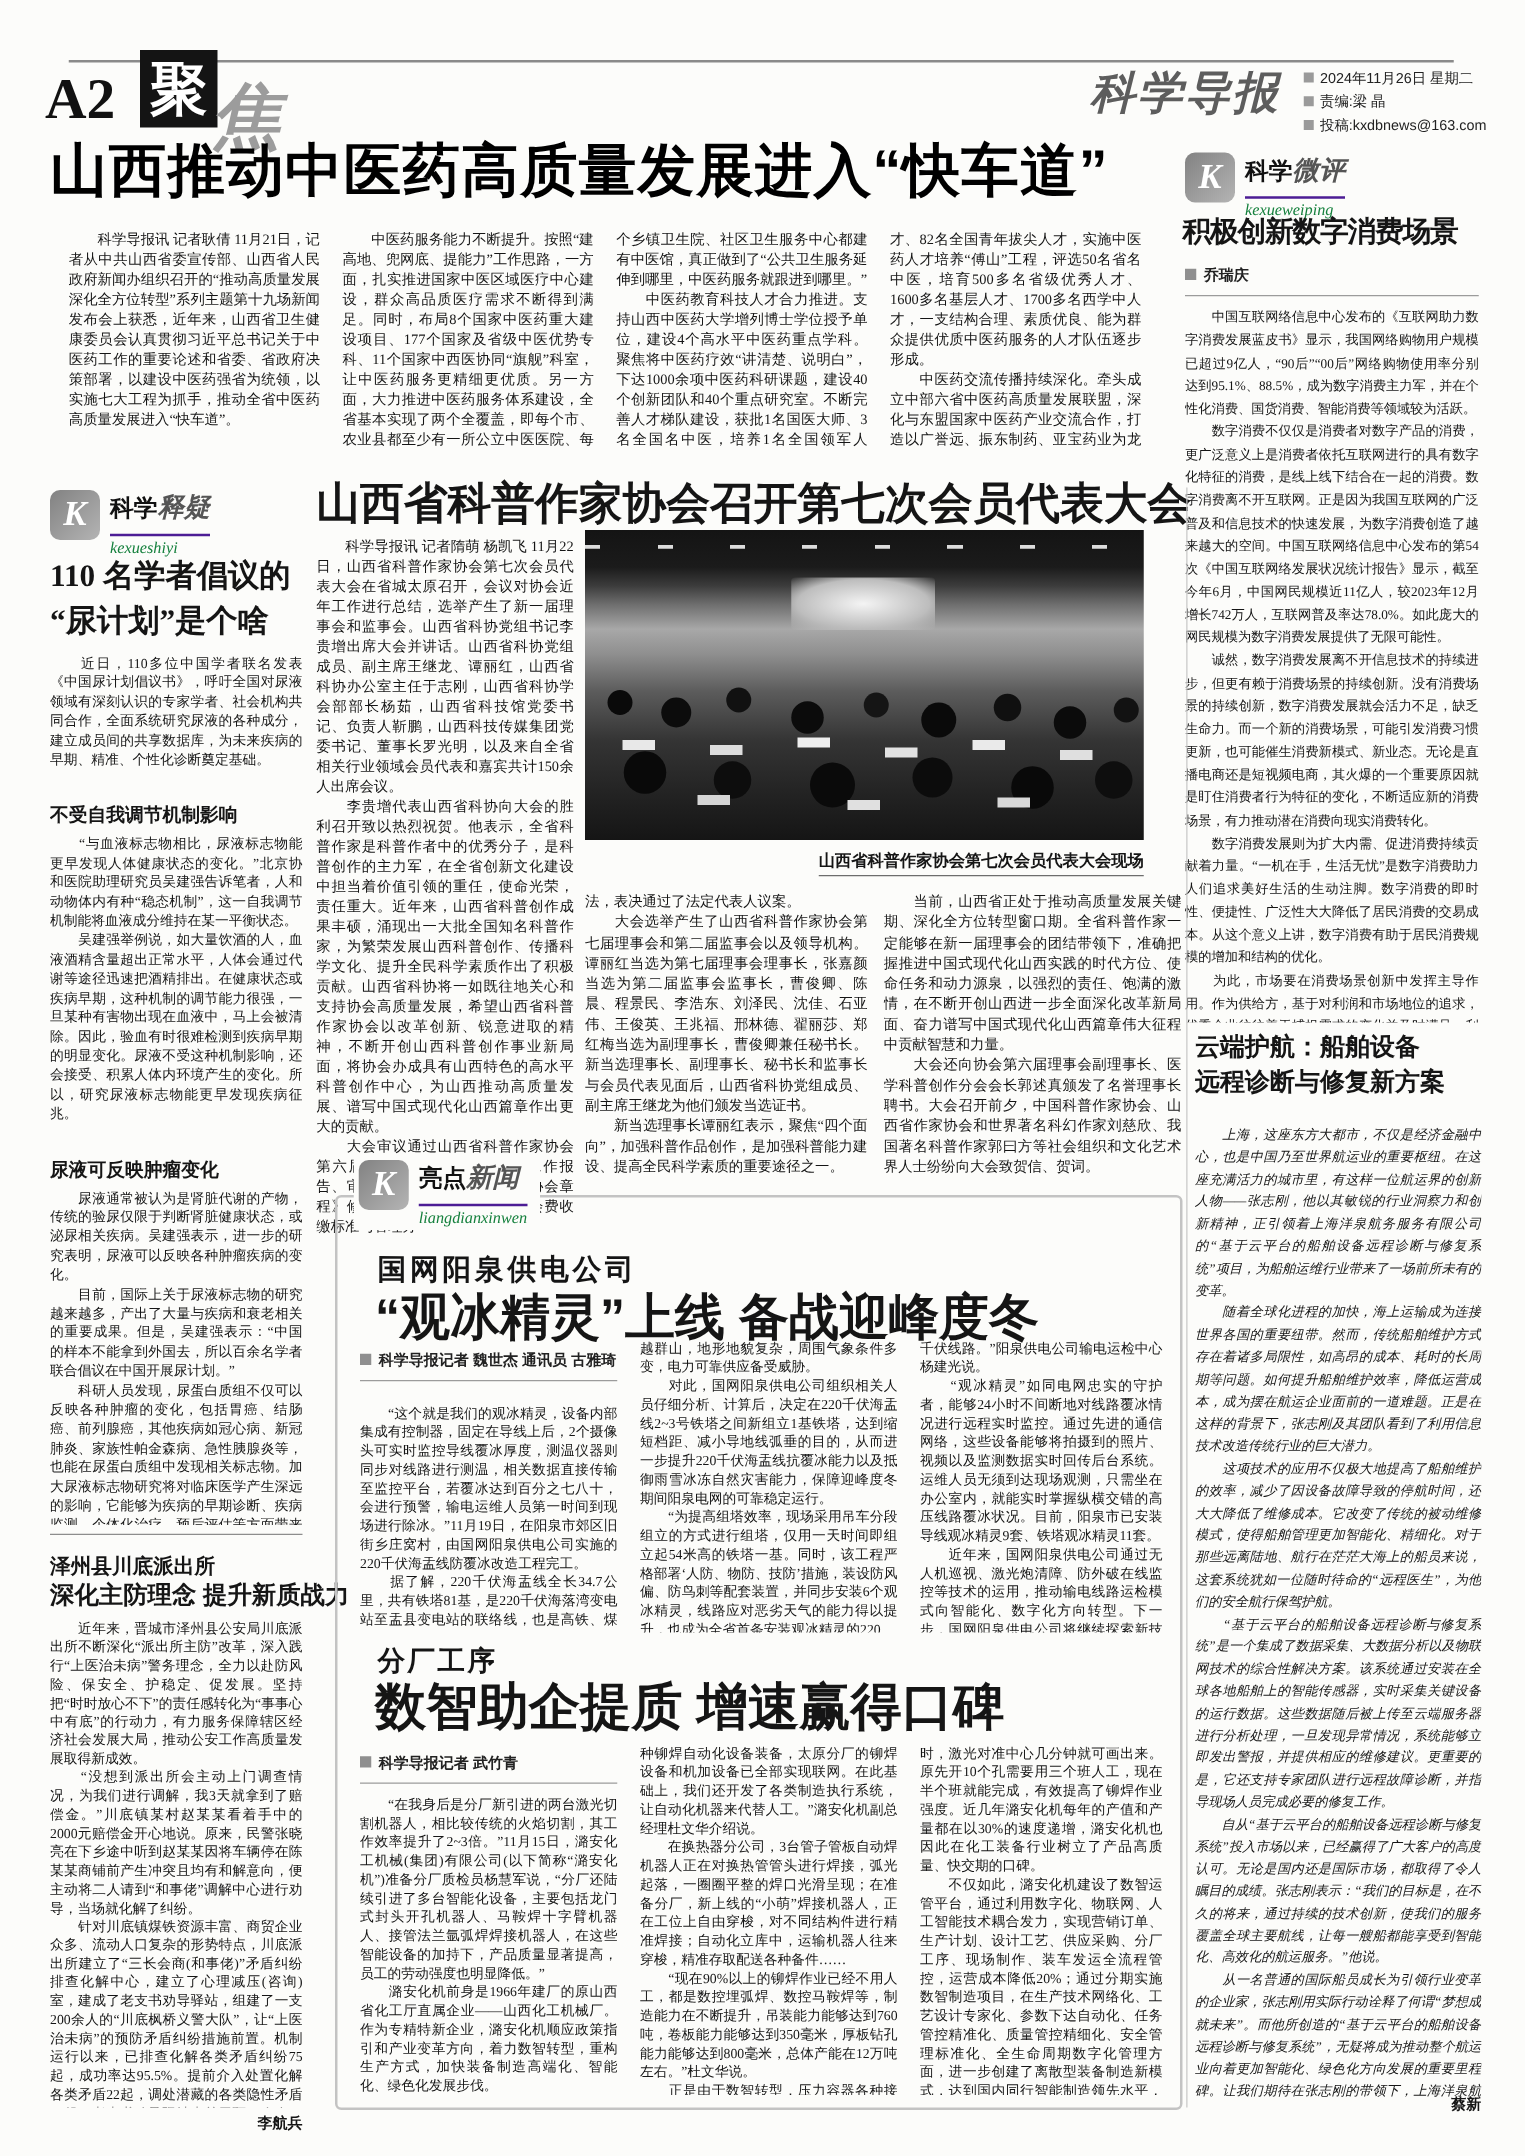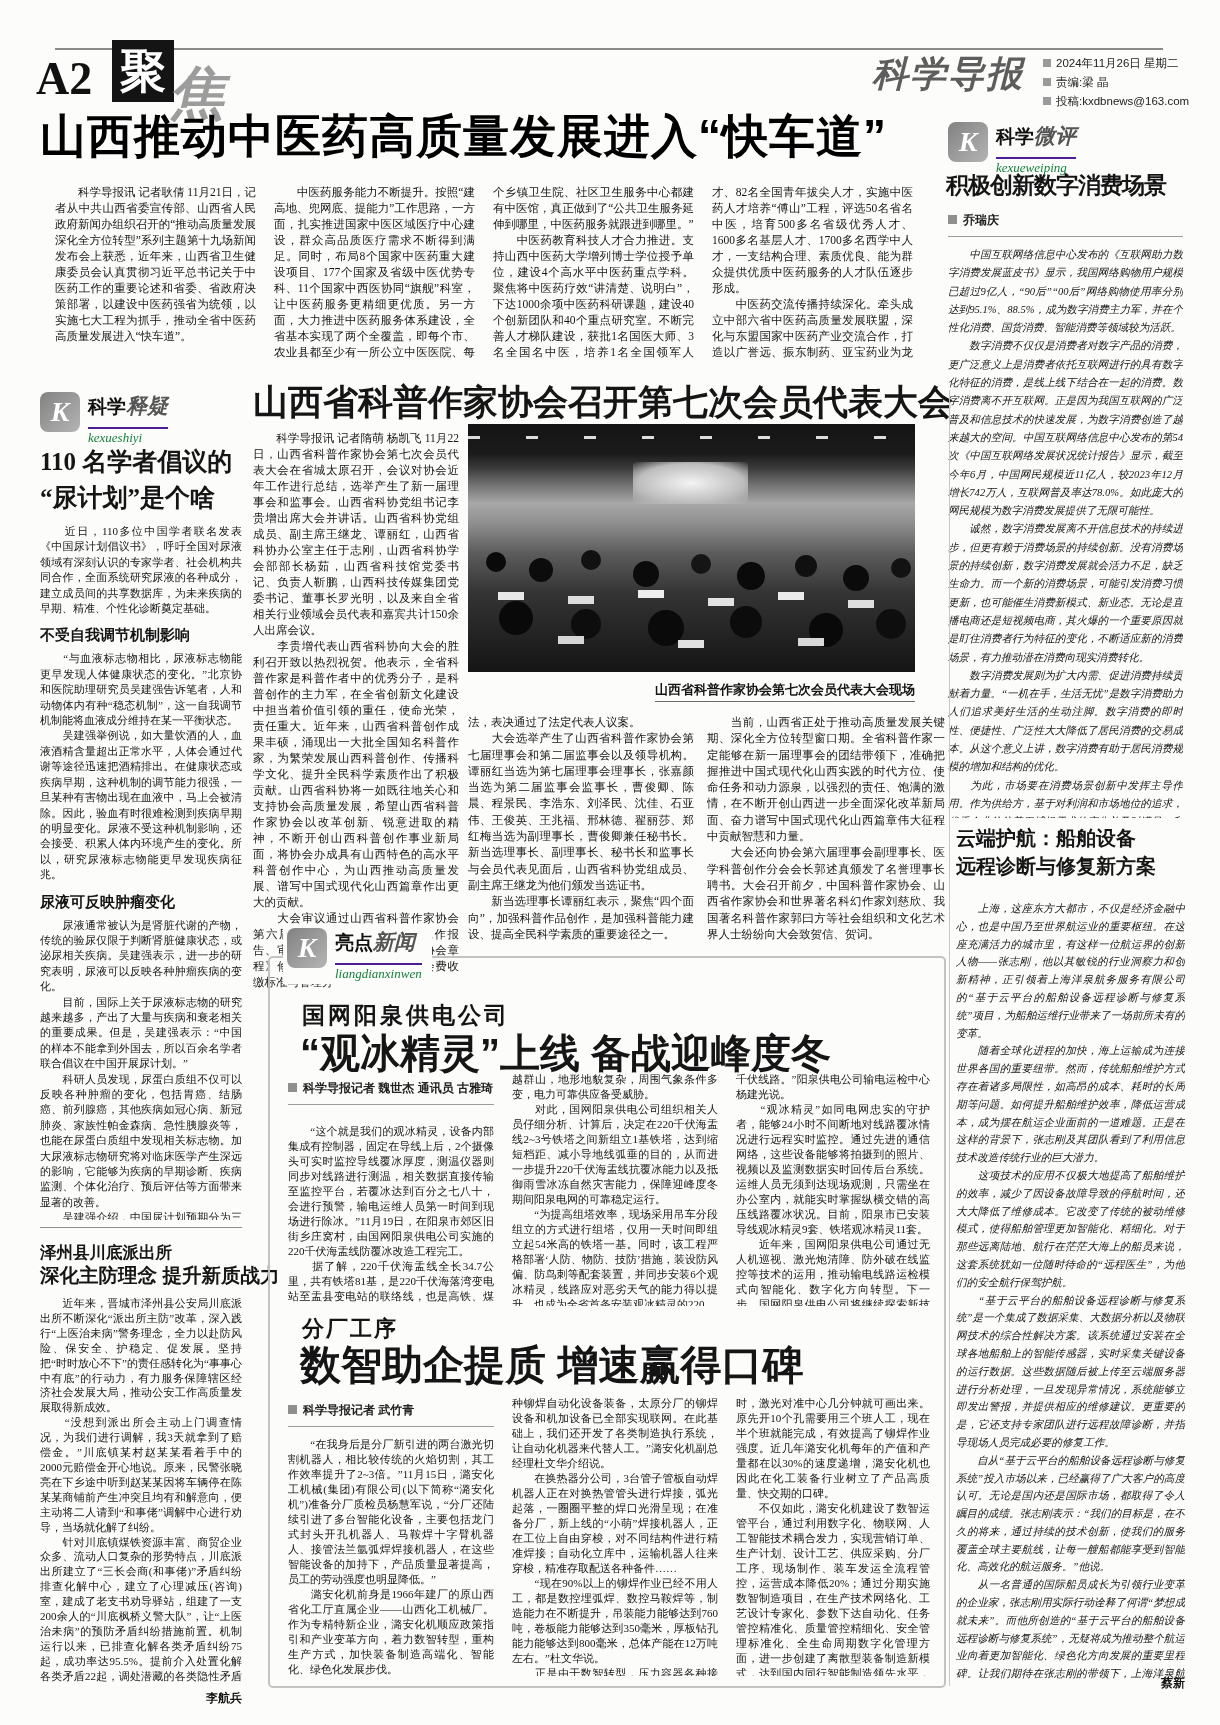--- a/index.html
+++ b/index.html
@@ -41,28 +41,28 @@
   .kpy{display:block;font:italic 13px "Liberation Serif",serif;color:#15803d;
        border-top:2px solid #4c1d95;margin-top:7px;padding-top:1px}
 
   
   .weiping-logo{left:948px;top:122px}
   .weiping-headline{left:946px;top:170px;width:240px;font:900 23px "Liberation Sans",sans-serif;letter-spacing:-1px}
   .byline{font:700 12px "Liberation Sans",sans-serif;color:#222;border-bottom:1px solid #9b9b9b;
           padding-bottom:7px}
   .byline .bsq{display:inline-block;width:9px;height:9px;background:#8f8f8f;margin-right:6px}
   .weiping-author{left:948px;top:212px;width:235px}
-  .weiping-body{left:948px;top:246px;width:235px;height:572px;font-size:10.6px;line-height:18.3px;font-style:italic}
+  .weiping-body{left:948px;top:246px;width:235px;height:572px;font-size:10.6px;line-height:18.3px;}
 
   
   .shiyi-logo{left:40px;top:392px}
   .shiyi-headline{left:40px;top:444px;width:210px;font:900 25px "Liberation Serif",serif;line-height:36px}
   .shiyi-body{left:40px;top:524px;width:202px;height:696px;font-size:11px;line-height:15.4px}
   .shiyi-body h3,.police-kicker{font:700 15px "Liberation Sans",sans-serif}
-  .shiyi-body h3{margin:10px 0 6px}
+  .shiyi-body h3{margin:27px 0 6px}
   .ldivider{left:40px;top:1227px;width:202px;height:1px;background:#8d8d8d}
   .police-kicker{left:40px;top:1242px;font:600 16.5px "Liberation Sans",sans-serif}
   .police-headline{left:40px;top:1262px;font:900 19.5px "Liberation Sans",sans-serif;white-space:nowrap}
   .police-body{left:40px;top:1296px;width:202px;height:390px;font-size:11px;line-height:14.9px}
   .police-author{left:40px;top:1690px;width:202px;font-size:12px}
 
   
   .conf-headline{left:253px;top:379px;width:692px;text-align:center;
                  font:900 35px "Liberation Sans",sans-serif;white-space:nowrap}
   .conf-col1{left:253px;top:430px;width:206px;height:566px;font-size:11.5px;line-height:16px}

